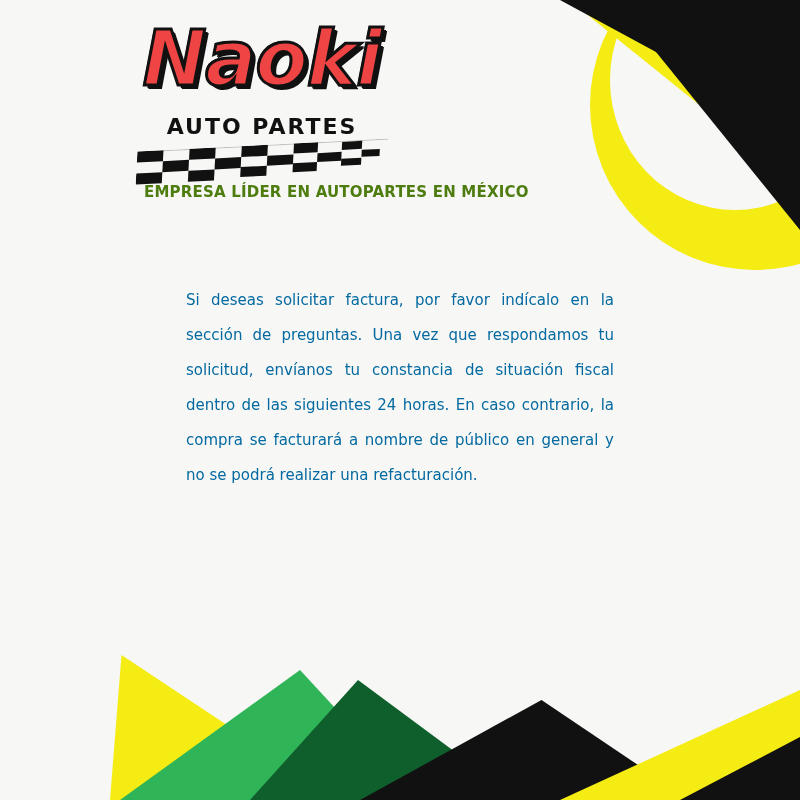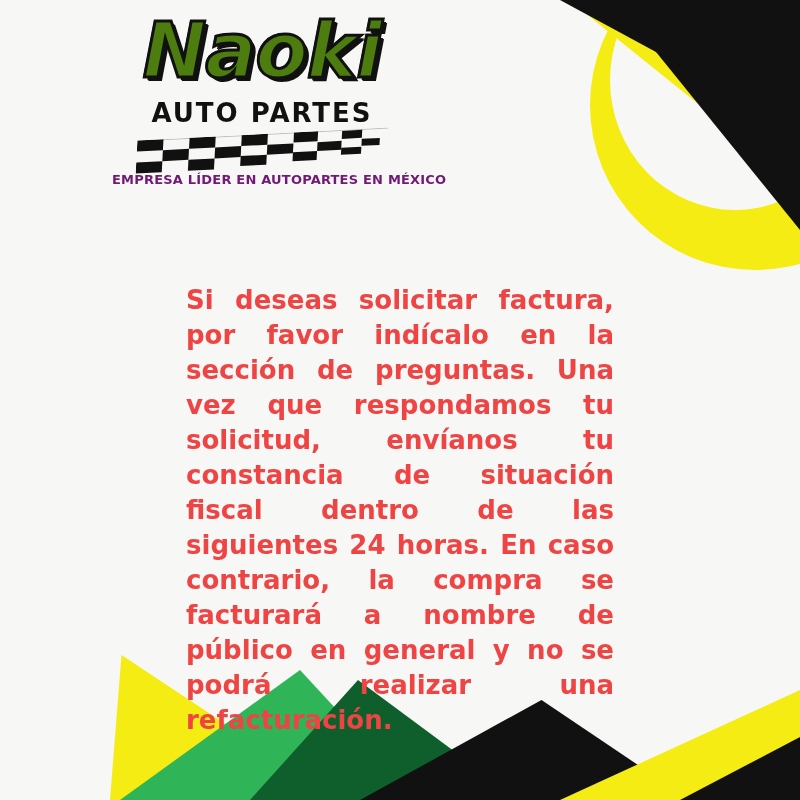--- a/index.html
+++ b/index.html
@@ -146,55 +146,56 @@
     width: 300px;
     z-index: 5;
     text-align: center;
   }
   .logo-brand {
     font-family: "DejaVu Sans", sans-serif;
     font-weight: bold;
     font-style: italic;
     font-size: 76px;
     line-height: 86px;
-    color: #4d7c0f;
+    color: #ef4444;
     letter-spacing: -1px;
     -webkit-text-stroke: 3px #111111;
     text-shadow:
        3px 3px 0 #111111,
       -1px -1px 0 #111111,
        4px 4px 0 #111111;
-    margin: 4px;
+    margin: 12px;
     white-space: nowrap;
   }
   .logo-sub {
     font-family: "DejaVu Sans", sans-serif;
     font-weight: bold;
-    font-size: 26px;
+    font-size: 22px;
     letter-spacing: 2px;
     color: #111111;
     margin: 2px 0 0 0;
     white-space: nowrap;
   }
   .checker {
     margin: 6px auto 0 auto;
     width: 250px;
     height: 34px;
     position: relative;
     transform: skewX(-6deg) rotate(-3deg);
   }
   .checker svg { display: block; }
   .logo-tag {
     margin-top: 4px;
     font-family: "DejaVu Sans", sans-serif;
     font-weight: bold;
-    font-size: 13px;
-    color: #701a75;
+    font-size: 15px;
+    color: #4d7c0f;
     letter-spacing: 0.2px;
     white-space: nowrap;
+    margin-left: 32px;
   }
 
   
   .headline {
     position: absolute;
     top: 205px;
     left: 0;
     right: 0;
     text-align: center;
     font-family: "DejaVu Sans", sans-serif;
@@ -203,24 +204,24 @@
     letter-spacing: 0.5px;
     color: #ef2b2b;
     z-index: 5;
   }
   .body-text {
     position: absolute;
     top: 283px;
     left: 186px;
     width: 428px;
     font-family: "DejaVu Sans", sans-serif;
-    font-weight: bold;
-    font-size: 26px;
+    font-weight: normal;
+    font-size: 15px;
     line-height: 35px;
-    color: #ef4444;
+    color: #0369a1;
     text-align: justify;
     text-align-last: left;
     z-index: 5;
   }
 </style>
 </head>
 <body>
 
 <div id="poster">
 

